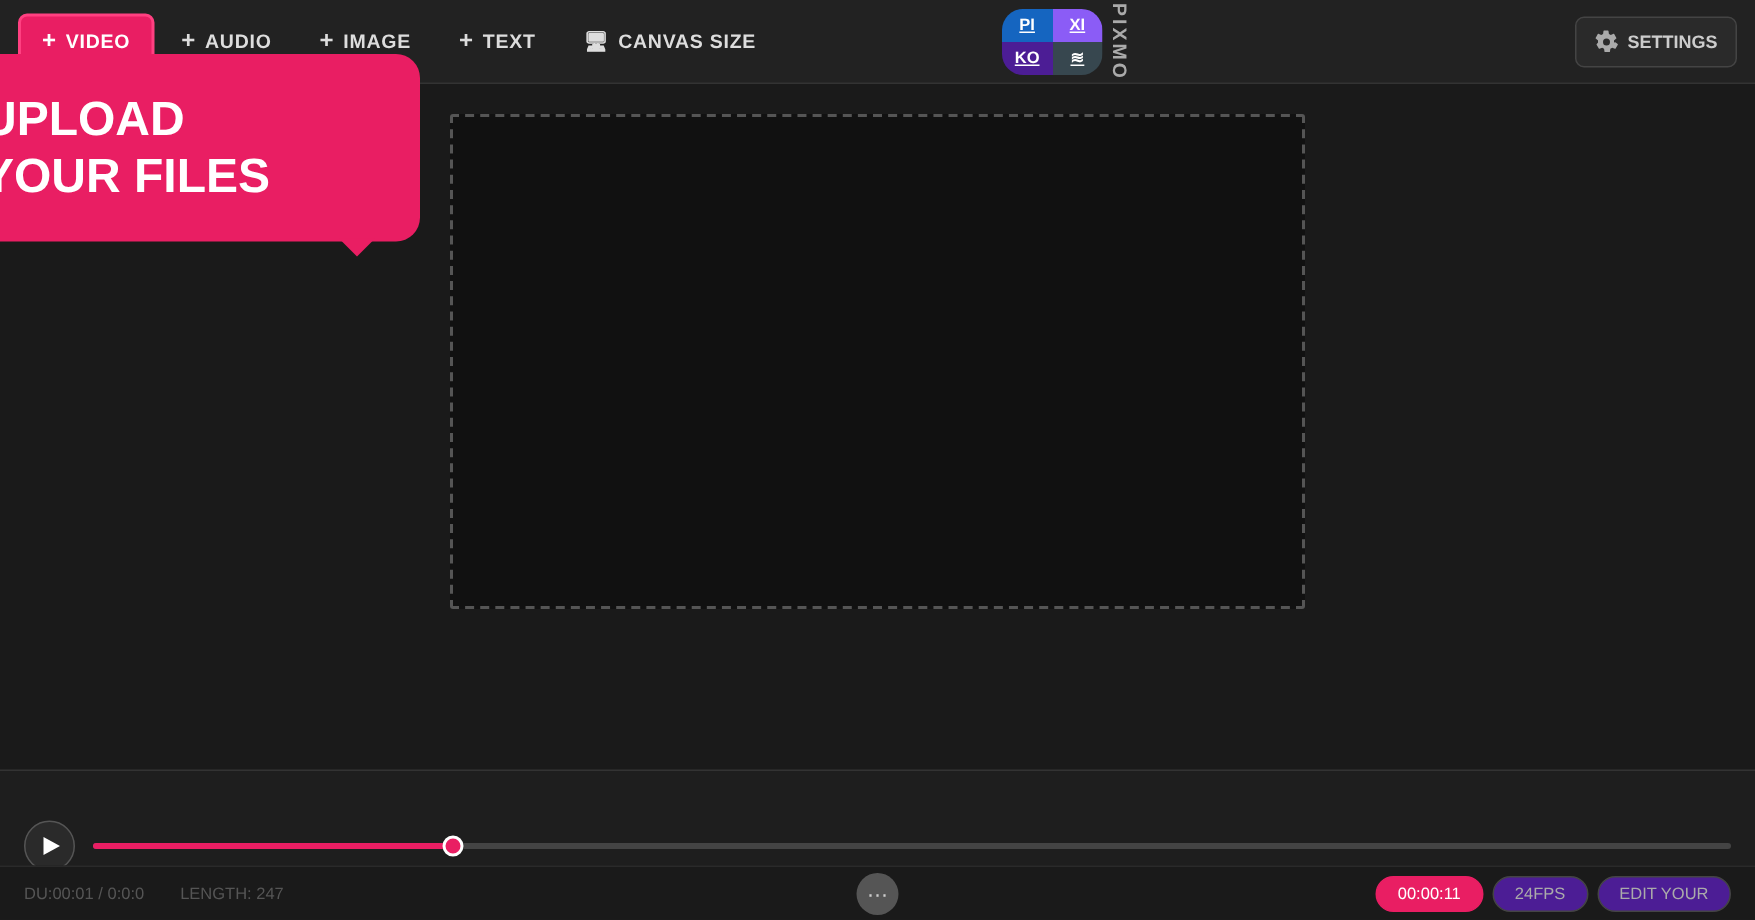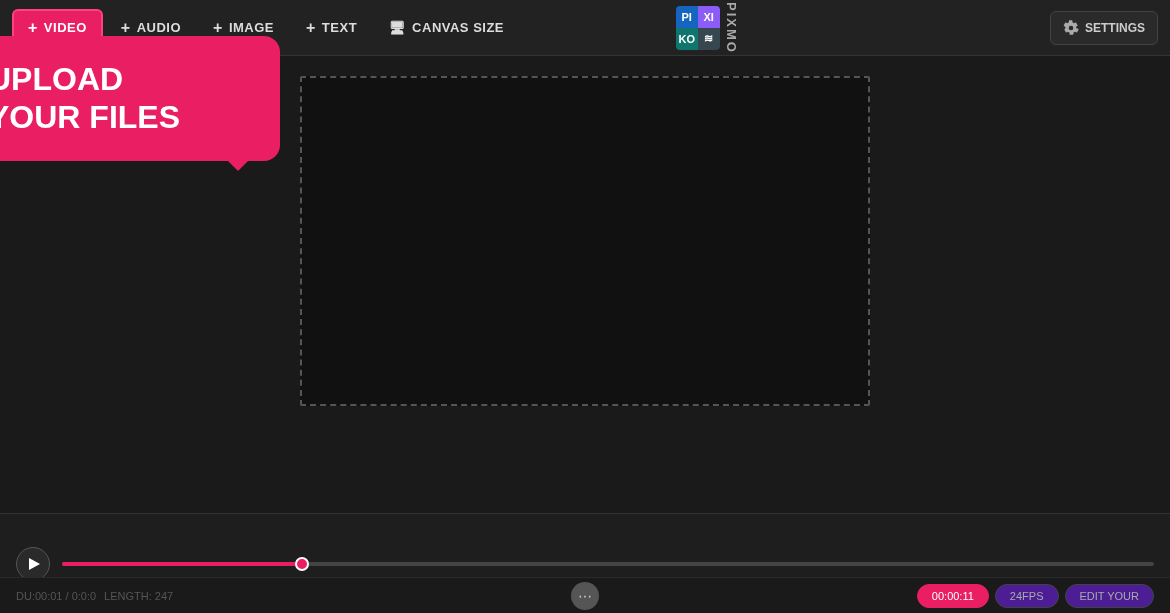--- a/index.html
+++ b/index.html
@@ -54,35 +54,36 @@
     .logo-area {
       margin-left: auto;
       margin-right: auto;
       display: flex;
       align-items: center;
     }
     .logo-grid {
       display: grid;
       grid-template-columns: 1fr 1fr;
       grid-template-rows: 1fr 1fr;
-      width: 44px;
+      width: 67px;
       height: 44px;
-      border-radius: 4px;
+      border-radius: 14px;
       overflow: hidden;
       font-size: 11px;
       font-weight: 900;
+      text-decoration: underline;
     }
     .logo-cell {
       display: flex;
       align-items: center;
       justify-content: center;
     }
     .logo-cell.blue { background: #1565c0; color: #fff; }
     .logo-cell.pink { background: #8b5cf6; color: #fff; }
-    .logo-cell.orange { background: #0f766e; color: #fff; }
+    .logo-cell.orange { background: #4c1d95; color: #fff; }
     .logo-cell.dark { background: #37474f; color: #fff; }
 
     .logo-text {
       font-size: 13px;
       font-weight: 900;
       color: #aaa;
       margin-left: 4px;
       writing-mode: vertical-rl;
       letter-spacing: 2px;
     }
@@ -267,21 +268,21 @@
       border-top: 1px solid #2a2a2a;
       position: absolute;
       bottom: 0;
       left: 0;
       right: 0;
     }
 
     .bottom-left {
       display: flex;
       align-items: center;
-      gap: 8px;
+      gap: 24px;
       font-size: 11px;
       color: #555;
     }
 
     .duration-btns {
       display: flex;
       gap: 6px;
     }
     .dur-btn {
       padding: 5px 14px;

